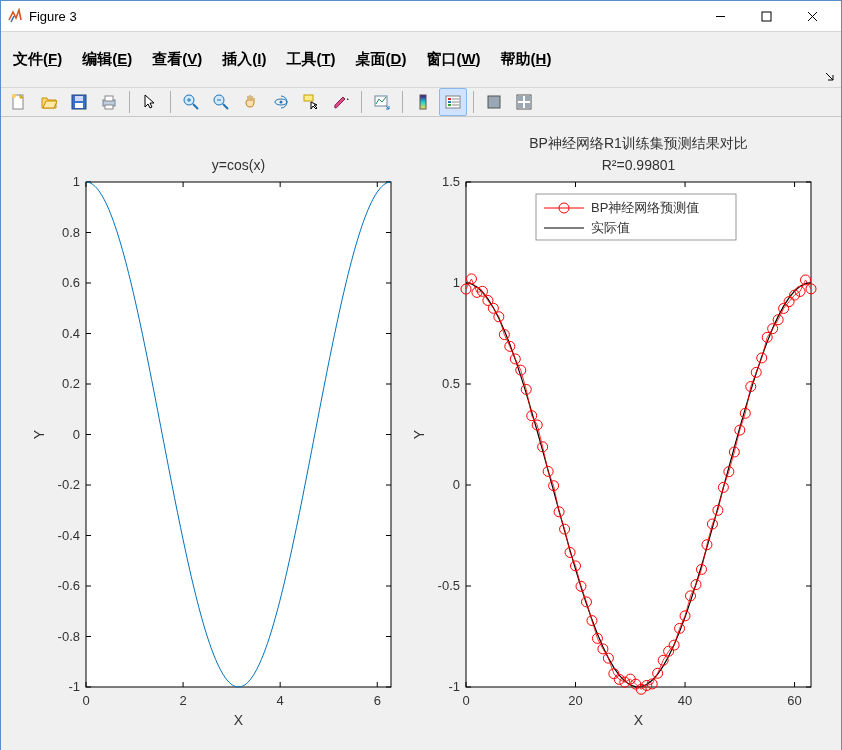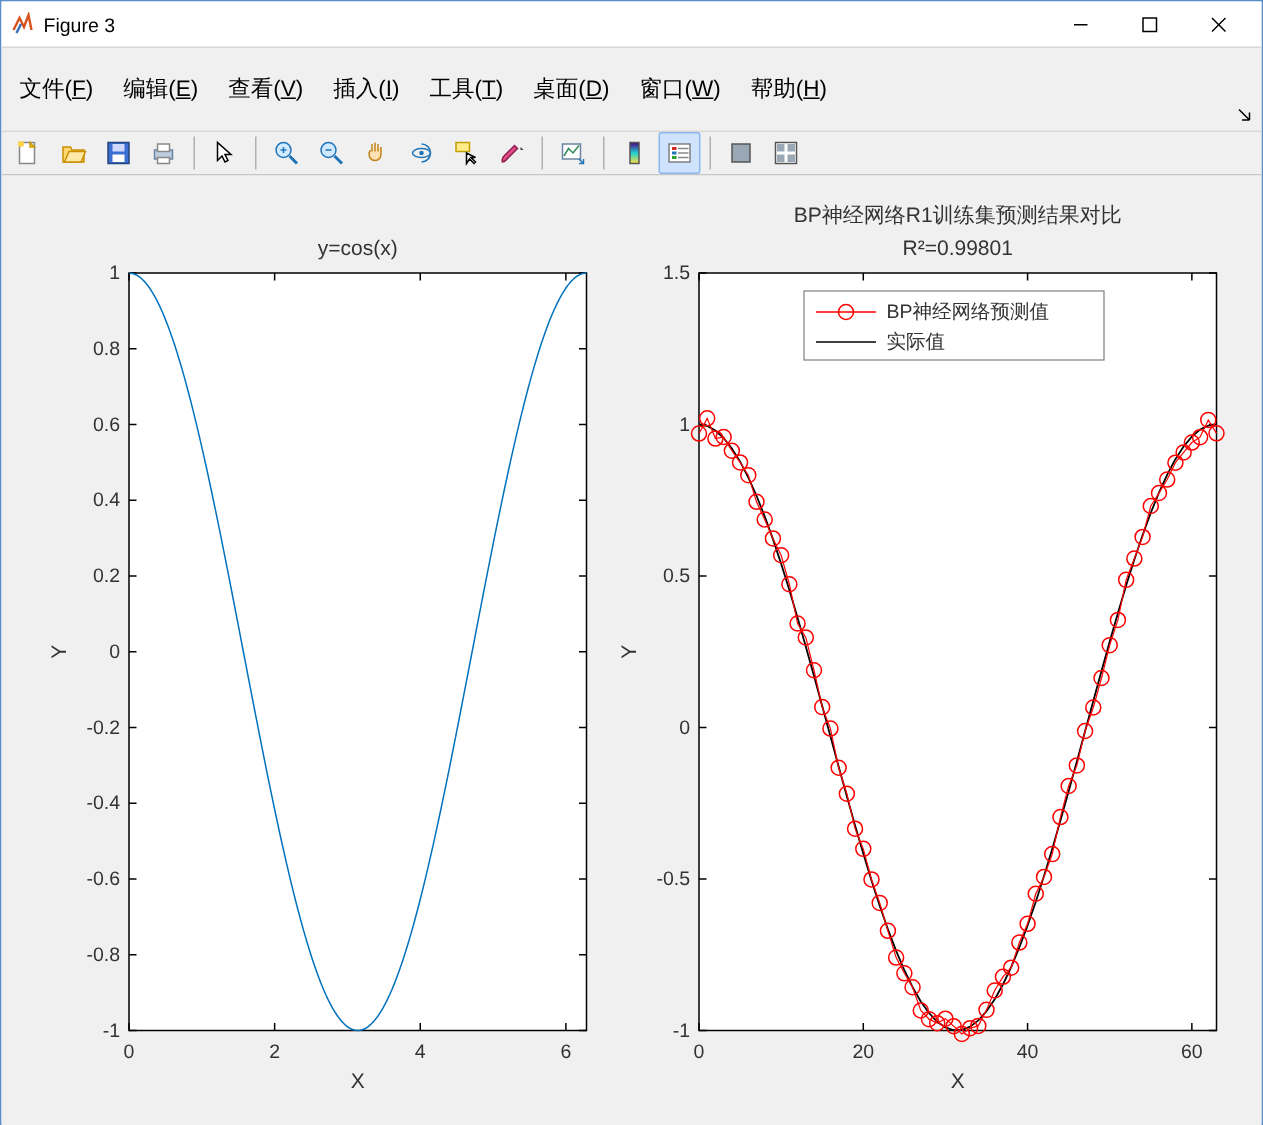--- a/index.html
+++ b/index.html
@@ -3,21 +3,21 @@
 <meta charset="utf-8">
 <style>
 html,body{margin:0;padding:0;font-family:"Microsoft YaHei","SimSun",Arial,sans-serif;font-size:13px;background:#f0f0f0;color:#000;}
 .window{width:842px;height:750px;background:#f0f0f0;border:1px solid #5a8ecb;box-sizing:border-box;display:flex;flex-direction:column;}
 .titlebar{height:30px;background:#fff;display:flex;align-items:center;padding:0 6px;border-bottom:1px solid #d8d8d8;}
 .titlebar .app-icon{width:16px;height:16px;margin-right:6px;}
 .titlebar .title{flex:0 0 auto;}
 .titlebar .spacer{flex:1;}
 .titlebar .winbtn{width:46px;height:30px;display:flex;align-items:center;justify-content:center;}
 .titlebar .winbtn svg{width:11px;height:11px;}
-.menubar{height:28px;display:flex;align-items:center;padding:16px 8px;gap:12px;border-bottom:1px solid #d8d8d8;background:#f0f0f0; position:relative;}
+.menubar{height:28px;display:flex;align-items:center;padding:16px 8px;gap:12px;border-bottom:1px solid #d8d8d8;background:#f0f0f0; position:relative;font-weight:bold;}
 .menubar .menu{font-size:15px;padding:2px 4px;}
 .menubar .menu u{text-decoration:underline;}
 .menubar .corner{position:absolute; right:6px; bottom:2px;}
 .toolbar{height:32px;display:flex;align-items:center;padding:0 4px;gap:2px;border-bottom:1px solid #c8c8c8;background:#f0f0f0;}
 .toolbar .tb{width:26px;height:26px;display:flex;align-items:center;justify-content:center;border:1px solid transparent;border-radius:2px;}
 .toolbar .tb.active{background:#cfe3ff;border:1px solid #8bb7f0;}
 .toolbar .sep{width:1px;height:22px;background:#b0b0b0;margin:0 4px;}
 .figure-area{flex:1;background:#f0f0f0;position:relative;}
 .axes-box{fill:#fff;stroke:#000;stroke-width:1;}
 .tick{stroke:#000;stroke-width:1;}

